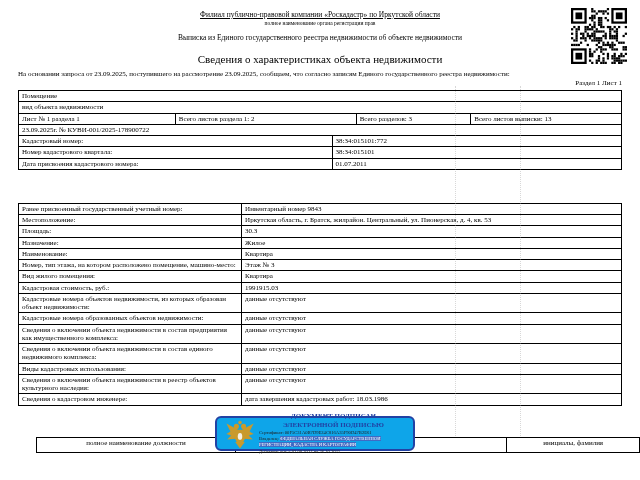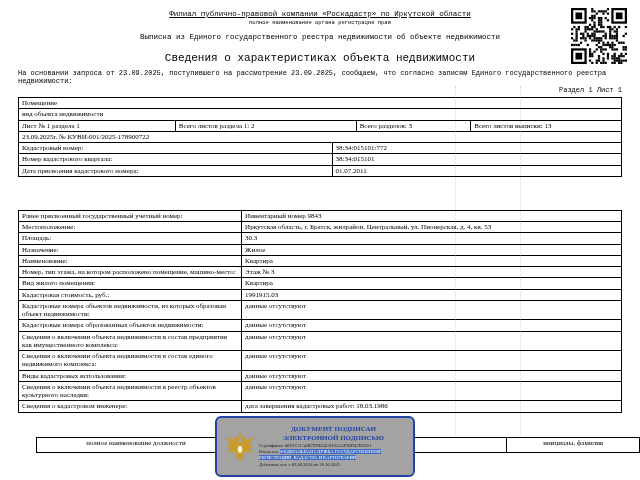--- a/index.html
+++ b/index.html
@@ -1,21 +1,21 @@
 <!DOCTYPE html>
 <html><head>
 <meta charset="utf-8">
 <style>
   html,body{margin:0;padding:0;background:#e8e8e8;}
   .page{
     position:relative;width:640px;height:480px;background:#ffffff;
     font-family:"Liberation Serif", serif;color:#000;overflow:hidden;
   }
   
-  .hdr{padding-top:10px;text-align:center;font-family:Liberation Mono, monospace;}
+  .hdr{padding-top:10px;text-align:center;}
   .org{font-size:7.5px;text-decoration:underline;}
   .org-cap{font-size:5.5px;margin-top:1px;}
   .title{font-size:7.5px;margin-top:7px;}
   .sec-title{font-size:11px;margin-top:11px;}
   .req{font-size:7px;text-align:left;margin:5px 18px 0 18px;}
   .sheet{font-size:7px;text-align:right;margin:1px 18px 0 18px;}
   
   .qr{position:absolute;top:8px;right:13px;width:56px;height:56px;}
   
   table.t{border-collapse:collapse;width:604px;margin-left:18px;table-layout:fixed;}
@@ -25,22 +25,22 @@
   }
   td.ctr{margin-top:44px;}
   #t1a{margin-top:3px;}
   #t1b{margin-top:-1px;border-radius:6px;}
   #t2{margin-top:33px;}
   
   .sig{position:absolute;left:18px;top:437px;}
   .sig td{height:12px;font-size:6.5px;text-align:center;vertical-align:middle;}
   
   .stamp{
-    position:absolute;left:215px;top:416px;width:200px;height:61px;
-    background:#a3a3a3;border:2px solid #2242a4;border-radius:6px;
+    position:absolute;left:215px;top:416px;width:200px;height:35px;
+    background:#0ea5e9;border:2px solid #2242a4;border-radius:6px;
     display:flex;align-items:center;z-index:5;box-sizing:border-box;
   }
   .emblem{width:32px;height:32px;margin:0 3px 0 7px;flex:0 0 auto;}
   .stamp-text{flex:1;min-width:0;padding-right:5px;}
   .st1,.st2{color:#2242a4;font-size:7px;font-weight:bold;text-align:center;line-height:1.15;}
   .cert,.owner,.valid{font-size:4.6px;line-height:1.25;text-align:left;margin-top:1px;color:#222;}
   .hl{background:#3f6bc4;color:#fff;}
   
   .artifact{position:absolute;top:86px;height:350px;width:0;border-left:1px dotted #9a9a9a;opacity:.38;}
 </style>

